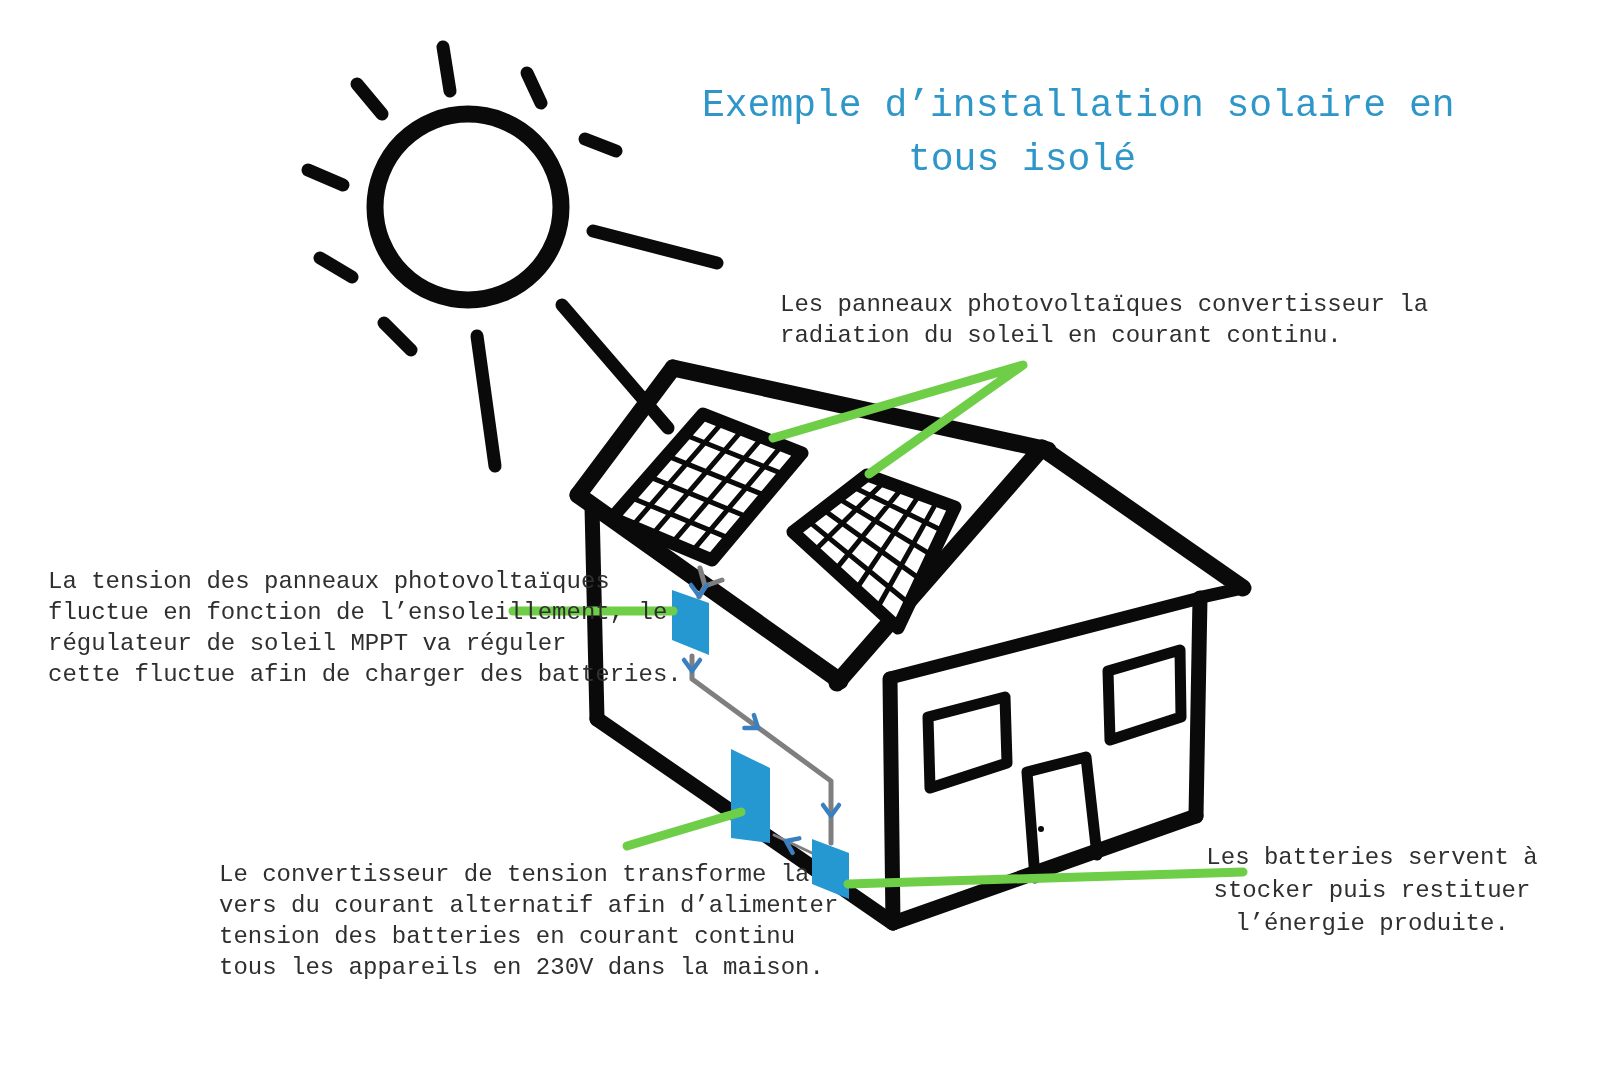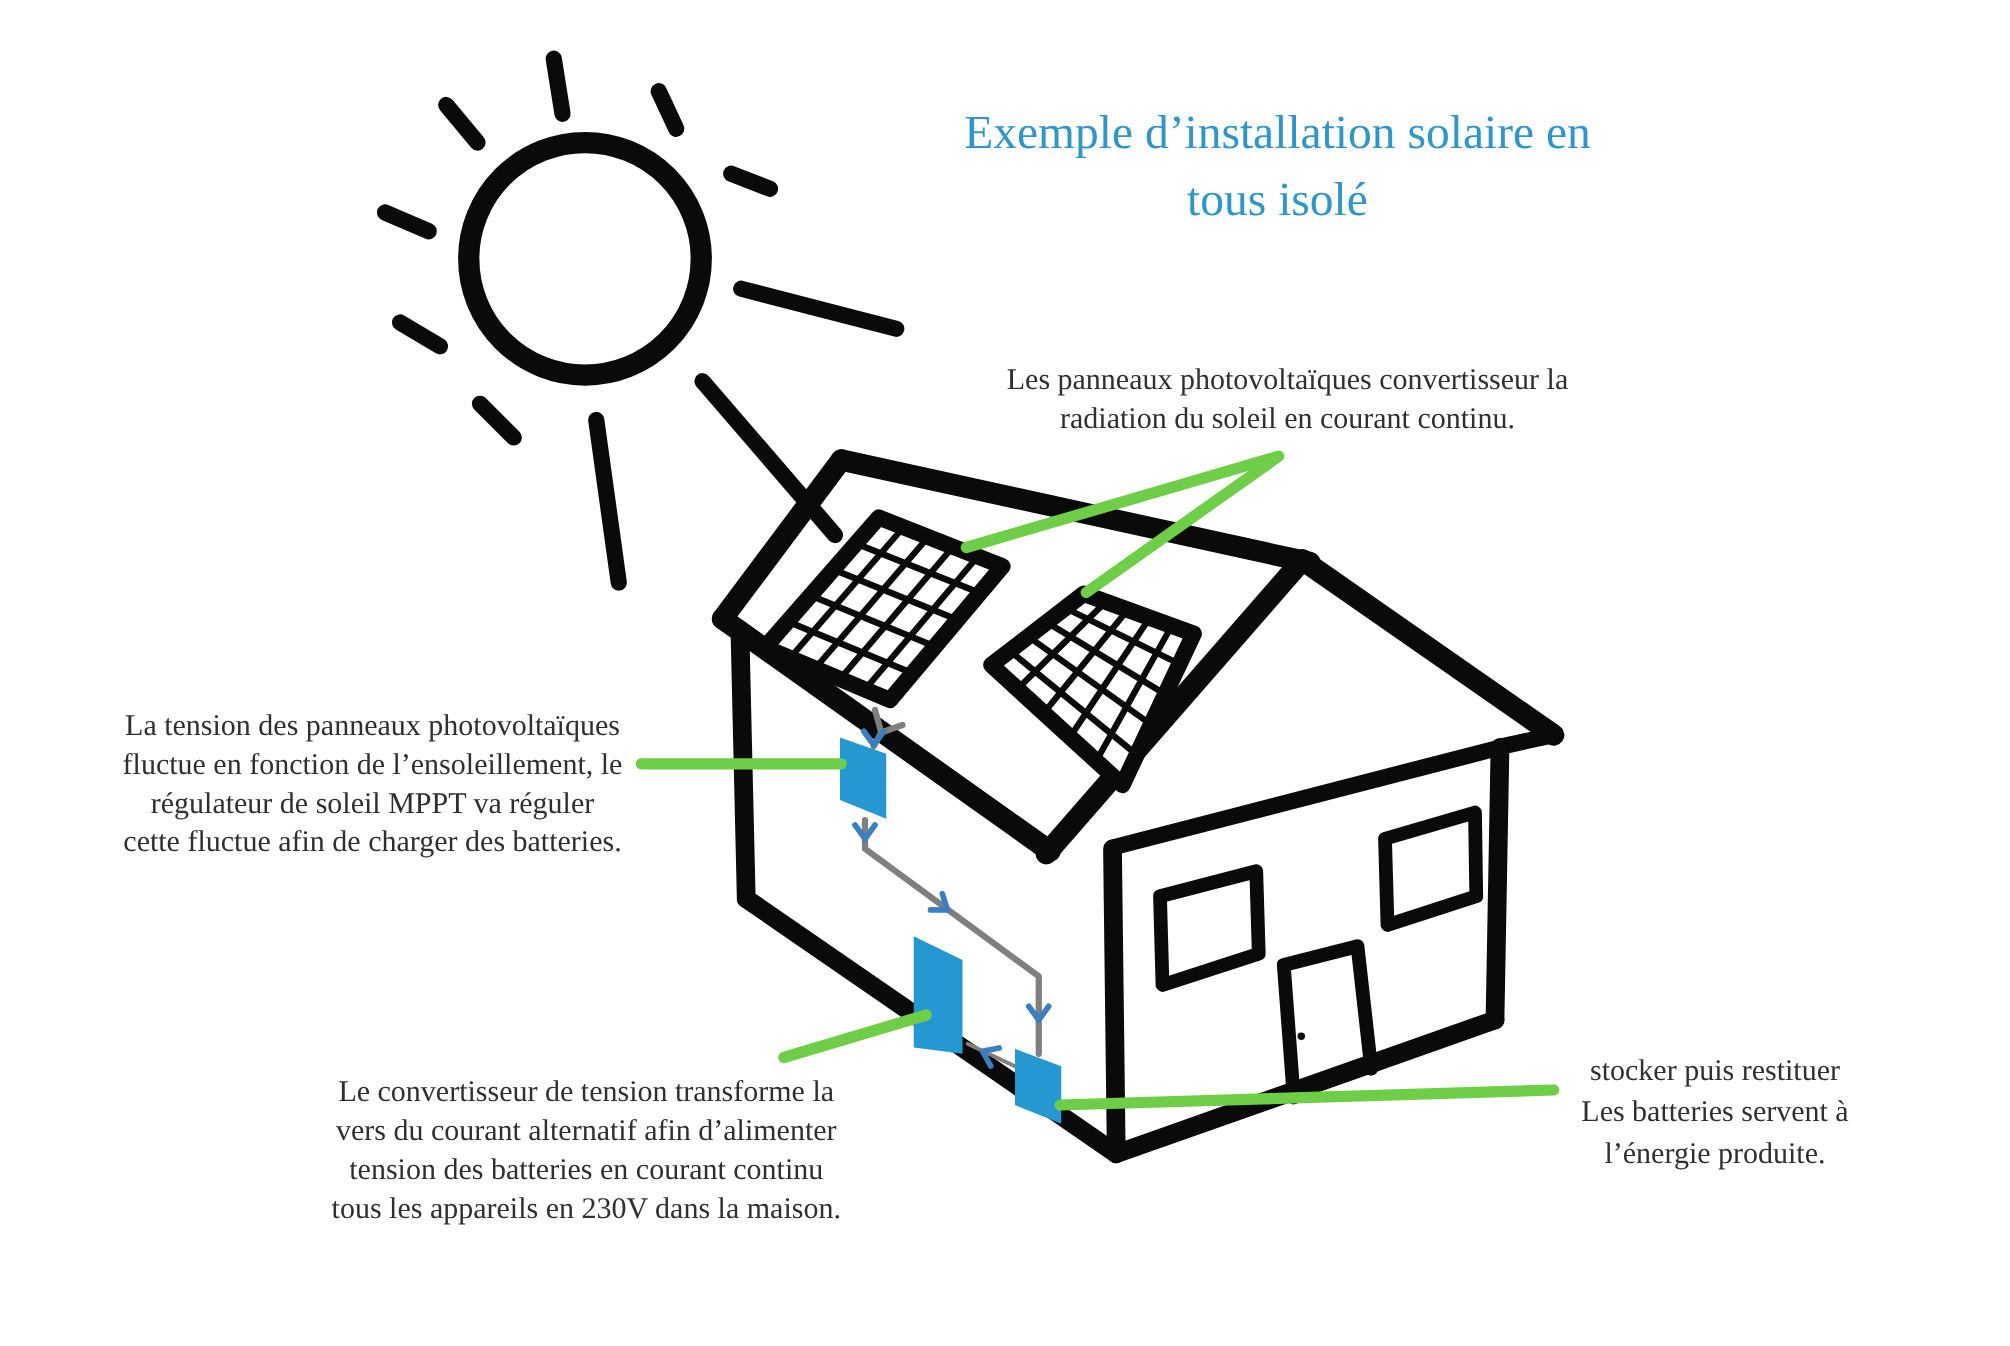--- a/index.html
+++ b/index.html
@@ -9,21 +9,21 @@
     --wire-gray:#7F7F7F;
     --arrow-blue:#3A80C1;
     --ink-black:#0A0A0A;
     --text-dark:#2F2F2F;
     --background:#FFFFFF;
   }
   html,body{margin:0;padding:0;background:var(--background);}
   .canvas{
     position:relative;width:1608px;height:1077px;overflow:hidden;
     background:var(--background);
-    font-family:Liberation Serif, serif;
+    font-family:Liberation Mono, monospace;
   }
   .canvas svg{position:absolute;left:0;top:0;}
   
   .ink{stroke:var(--ink-black);fill:none;stroke-linecap:round;stroke-linejoin:round;}
   .fill-white{fill:#FFFFFF;stroke:none;}
   .panel-border{fill:#FFFFFF;stroke:var(--ink-black);stroke-width:13;stroke-linejoin:round;}
   .panel-grid{stroke:var(--ink-black);stroke-width:5;fill:none;stroke-linecap:round;}
   .wire{stroke:var(--wire-gray);stroke-width:5;fill:none;stroke-linecap:round;stroke-linejoin:round;}
   .wire-thin{stroke:var(--wire-gray);stroke-width:3;fill:none;stroke-linecap:round;}
   .arrow{stroke:var(--arrow-blue);stroke-width:4.5;fill:none;stroke-linecap:round;stroke-linejoin:round;}
@@ -144,18 +144,18 @@
   </div>
 
   <div class="txt ann-converter">
     <div>Le convertisseur de tension transforme la</div>
     <div>vers du courant alternatif afin d’alimenter</div>
     <div>tension des batteries en courant continu</div>
     <div>tous les appareils en 230V dans la maison.</div>
   </div>
 
   <div class="txt ann-battery">
+    <div>Les batteries servent à</div>
     <div>stocker puis restituer</div>
-    <div>Les batteries servent à</div>
     <div>l’énergie produite.</div>
   </div>
 
 </div>
 
 </body></html>

